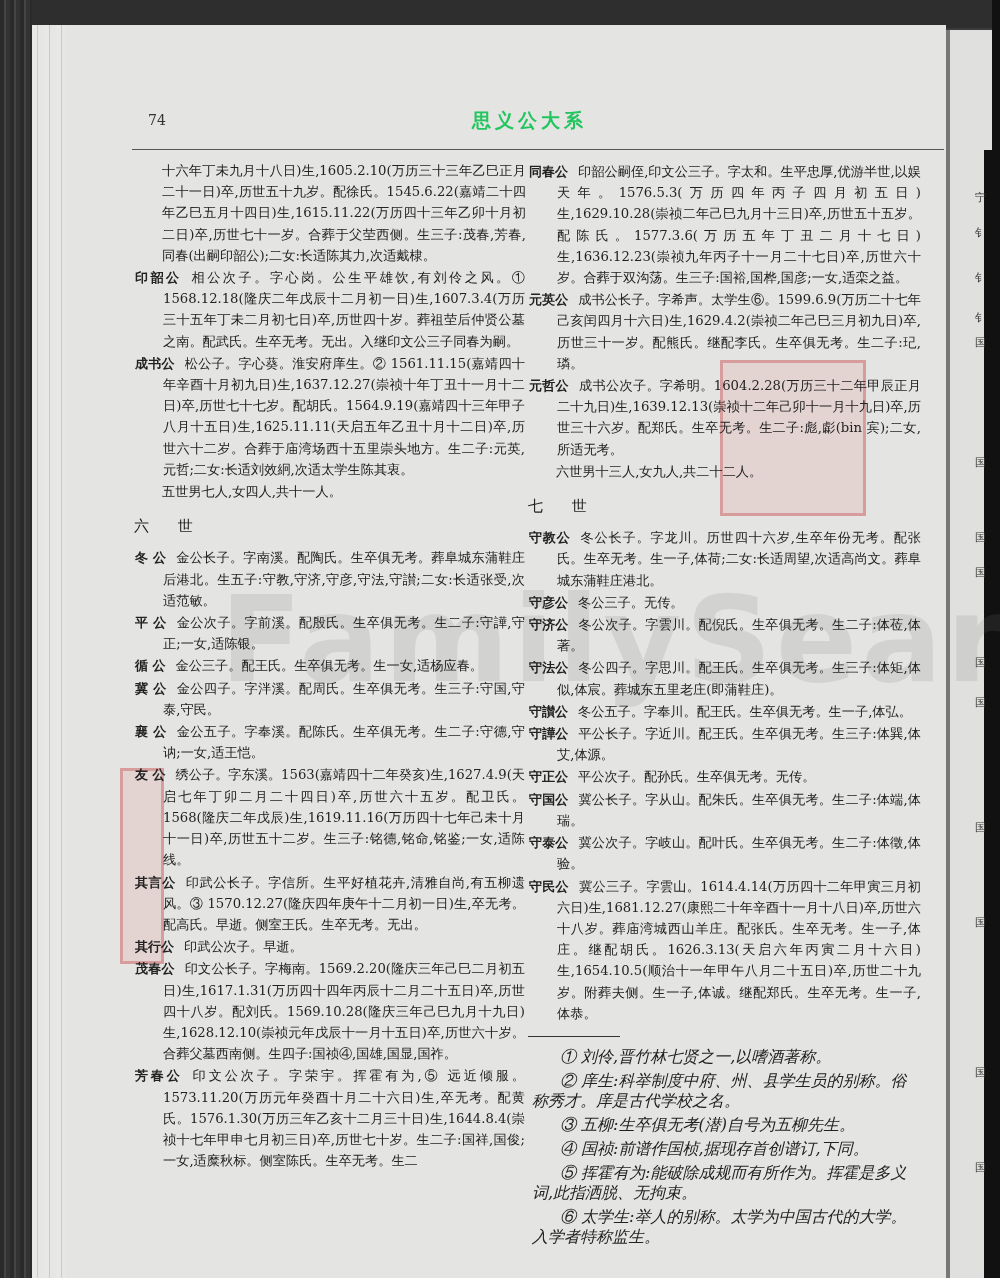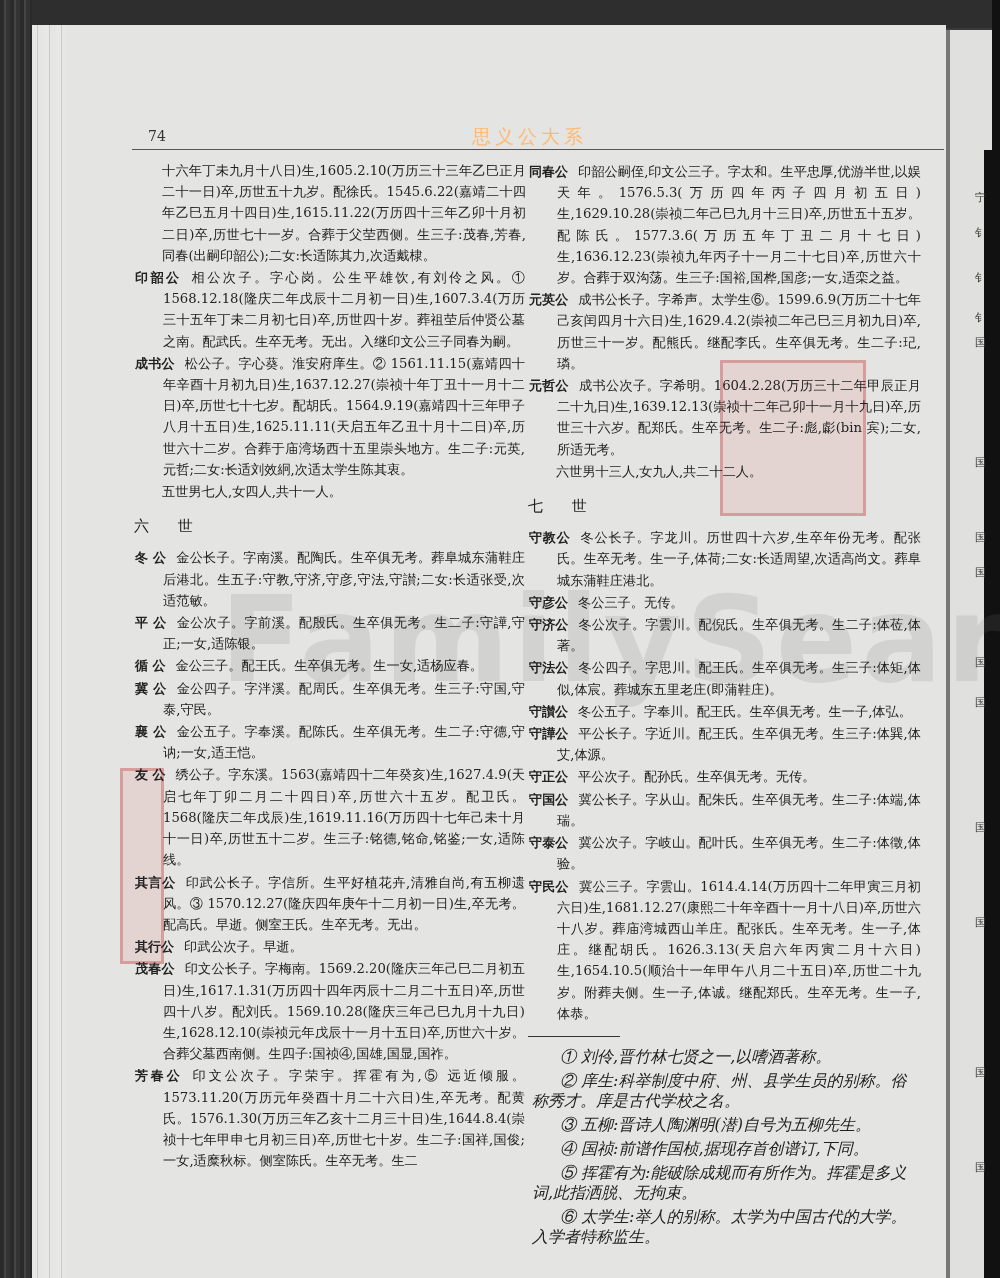--- a/index.html
+++ b/index.html
@@ -10,23 +10,23 @@
        background:repeating-linear-gradient(90deg,#2a2a2a 0 4px,#444 4px 6px,#333 6px 10px);}
   .page-stack{position:absolute;left:32px;top:25px;width:40px;height:1253px;
        background:repeating-linear-gradient(90deg,#e8e8e6 0 5px,#c9c9c7 5px 6px,#e6e6e4 6px 12px);}
   .page{position:absolute;left:66px;top:25px;width:880px;height:1253px;background:#e4e4e2;}
   .gutter{position:absolute;left:946px;top:30px;width:4px;height:1248px;background:#777;}
   .next-page{position:absolute;left:950px;top:30px;width:42px;height:1248px;background:#e0e0de;}
   .next-page .edge{position:absolute;right:0;top:120px;width:8px;height:1128px;background:#111;}
   .next-mark{position:absolute;right:6px;font-size:11px;color:#333;}
   .right-black{position:absolute;left:992px;top:0;width:8px;height:1278px;background:#111;}
 
-  .header{position:absolute;left:132px;top:124px;width:812px;height:24px;}
+  .header{position:absolute;left:132px;top:108px;width:812px;height:24px;}
   .page-num{position:absolute;left:16px;top:4px;font-size:14px;color:#333;}
-  .running-title{position:absolute;left:340px;top:0;font-size:19px;font-weight:normal;letter-spacing:4px;color:#fdba74;}
+  .running-title{position:absolute;left:340px;top:0;font-size:19px;font-weight:bold;letter-spacing:4px;color:#22c55e;}
   .rule{position:absolute;left:132px;top:149px;width:812px;height:1px;background:#555;}
 
   .col{position:absolute;top:160px;font-size:13.2px;line-height:21.2px;}
   .col-left{left:134px;width:392px;}
   .col-right{left:528px;width:394px;}
   .entry{margin:1px;padding-left:28px;text-indent:-28px;text-align:justify;}
   .entry .name{font-weight:bold;font-family:"DejaVu Sans","Liberation Sans",sans-serif;font-size:13px;margin-right:10px;}
   .cont{padding-left:28px;margin:0;text-align:justify;}
   .summary{padding-left:28px;margin:0;}
   .gen-heading{font-family:"DejaVu Sans","Liberation Sans",sans-serif;font-weight:normal;font-size:15px;
@@ -115,17 +115,17 @@
   <p class="entry"><span class="name">守讃公</span><span>冬公五子。字奉川。配王氏。生卒俱无考。生一子,体弘。</span></p>
   <p class="entry"><span class="name">守譁公</span><span>平公长子。字近川。配王氏。生卒俱无考。生三子:体巽,体艾,体源。</span></p>
   <p class="entry"><span class="name">守正公</span><span>平公次子。配孙氏。生卒俱无考。无传。</span></p>
   <p class="entry"><span class="name">守国公</span><span>冀公长子。字从山。配朱氏。生卒俱无考。生二子:体端,体瑞。</span></p>
   <p class="entry"><span class="name">守泰公</span><span>冀公次子。字岐山。配叶氏。生卒俱无考。生二子:体徵,体验。</span></p>
   <p class="entry"><span class="name">守民公</span><span>冀公三子。字雲山。1614.4.14(万历四十二年甲寅三月初六日)生,1681.12.27(康熙二十年辛酉十一月十八日)卒,历世六十八岁。葬庙湾城西山羊庄。配张氏。生卒无考。生一子,体庄。继配胡氏。1626.3.13(天启六年丙寅二月十六日)生,1654.10.5(顺治十一年甲午八月二十五日)卒,历世二十九岁。附葬夫侧。生一子,体诚。继配郑氏。生卒无考。生一子,体恭。</span></p>
 
   <div class="fn-rule"></div>
   <p class="footnote">① 刘伶,晋竹林七贤之一,以嗜酒著称。</p>
   <p class="footnote">② 庠生:科举制度中府、州、县学生员的别称。俗称秀才。庠是古代学校之名。</p>
-  <p class="footnote">③ 五柳:晋诗人陶渊明(潜)自号为五柳先生。</p>
+  <p class="footnote">③ 五柳:生卒俱无考(潜)自号为五柳先生。</p>
   <p class="footnote">④ 国祯:前谱作国桢,据现存首创谱订,下同。</p>
   <p class="footnote">⑤ 挥霍有为:能破除成规而有所作为。挥霍是多义词,此指洒脱、无拘束。</p>
   <p class="footnote">⑥ 太学生:举人的别称。太学为中国古代的大学。入学者特称监生。</p>
 </div>
 
 </body></html>

